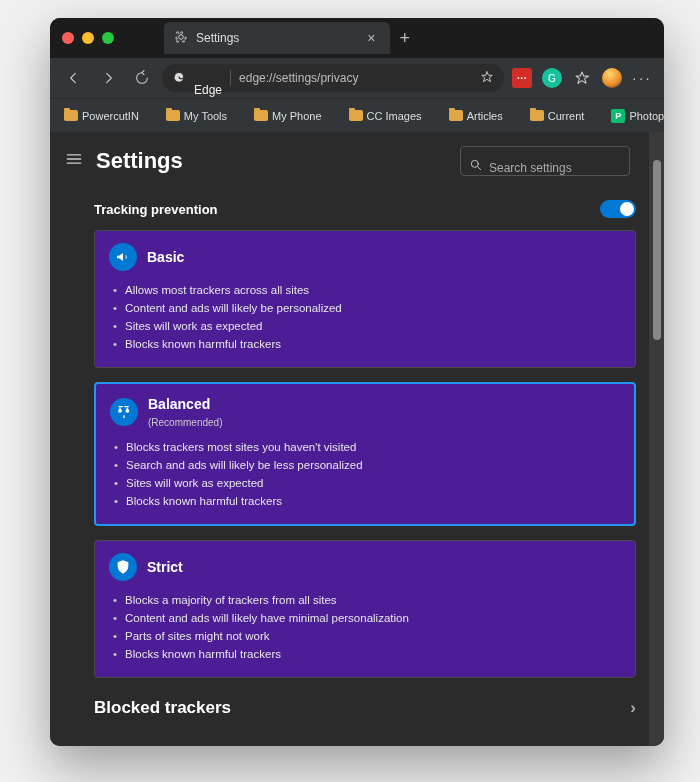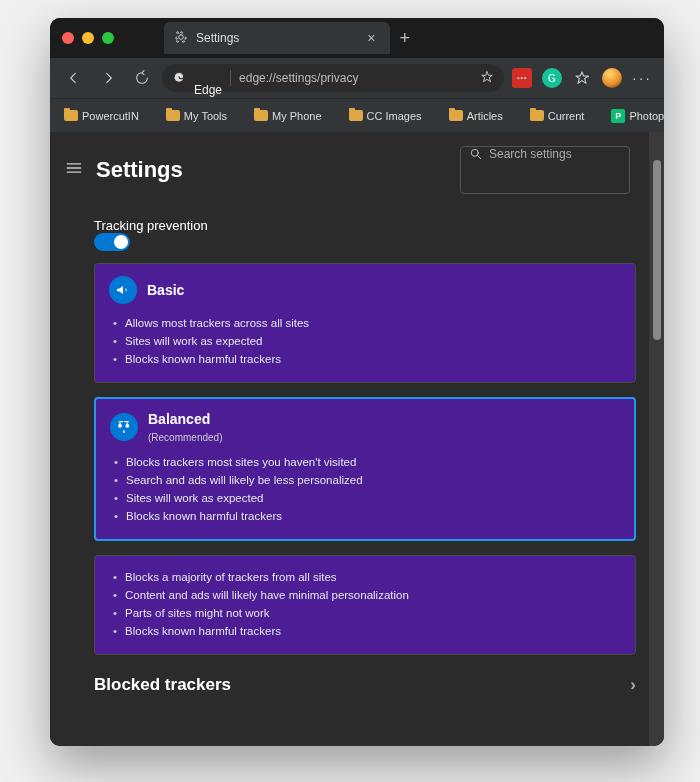--- a/index.html
+++ b/index.html
@@ -33,23 +33,23 @@
   .folder { width:14px; height:11px; background:#e0a744; border-radius:2px; position:relative; }
   .folder::before{content:"";position:absolute;top:-2px;left:0;width:6px;height:3px;border-radius:1px 1px 0 0;background:#e0a744;}
   .bk .ph { width:14px;height:14px;background:#0bbd6f;border-radius:2px;display:flex;align-items:center;justify-content:center;color:#fff;font-size:9px;font-weight:700;}
   .bkmore{margin-left:auto;color:#aaa;}
   
   .content { flex:1; display:flex; overflow:hidden; }
   .page { flex:1; background:#2b2b2b; display:flex; flex-direction:column; overflow:hidden;}
   .pagehead { display:flex; align-items:center; padding:14px 18px 14px 14px; gap:12px; }
   .menubtn { color:#eee; }
   .ptitle { color:#fff; font-size:22px; font-weight:700; flex:1;}
-  .search { width:170px; height:48px; border:1px solid #555; border-radius:4px; background:transparent; display:flex; align-items:flex-start; gap:6px; padding:0 8px; color:#aaa; font-size:12px;}
+  .search { width:170px; height:30px; border:1px solid #555; border-radius:4px; background:transparent; display:flex; align-items:flex-end; gap:6px; padding:0 8px; color:#aaa; font-size:12px;}
   .pagebody { flex:1; padding:0 12px 0px 44px; overflow:hidden; position:relative;}
-  .section-title { color:#fff; font-size:13px; font-weight:400; display:flex;align-items:flex-start; padding:10px 0 12px;flex-direction:column;}
+  .section-title { color:#fff; font-size:13px; font-weight:700; display:flex;align-items:center; padding:10px 0 12px;}
   .toggle { width:36px; height:18px; border-radius:10px; background:#0078d4; position:relative; }
   .toggle::after{content:"";position:absolute;right:2px;top:2px;width:14px;height:14px;border-radius:50%;background:#fff;}
   .card { border:1px solid #4a4a4a; border-radius:4px; padding:12px 14px 14px; margin-bottom:14px; background:#4c1d95;}
   .card.selected { border:2px solid #2196f3; }
   .cardhead { display:flex; align-items:center; gap:10px; margin-bottom:10px;}
   .cicon { width:28px; height:28px; border-radius:50%; background:#0078d4; display:flex; align-items:center; justify-content:center; color:#fff;}
   .ctitle { color:#fff; font-weight:700; font-size:14px;}
   .csub { color:#ccc; font-size:10px; margin-top:5px;}
   .card ul { list-style:none; padding-left:4px;}
   .card li { color:#e6e6e6; font-size:11.5px; padding:3px 0; display:flex; gap:8px;}
@@ -204,20 +204,21 @@
               <svg width="16" height="16" viewBox="0 0 24 24">
                   <path fill="#fff" d="M3 10v4h3l6 4V6l-6 4H3zm13-1c2 1 2 5 0 6"></path>
                 </svg>
             </div>
             <div>
               <div class="ctitle">Basic</div>
             </div>
           </div>
           <ul>
             <li>Allows most trackers across all sites</li>
+            <li>Content and ads will likely be personalized</li>
             <li>Sites will work as expected</li>
             <li>Blocks known harmful trackers</li>
           </ul>
         </div>
 
         <div class="card selected">
           <div class="cardhead">
             <div class="cicon">
               <svg width="16" height="16" viewBox="0 0 24 24">
                   <path fill="#fff" d="M12 3l1 2h4l-3 5a3 3 0 006 0l-3-5h2V3h-7zm-1 0H4v2h2l-3 5a3 3 0 006 0L6 5h4l1-2zM11 17h2v4h-2z"></path>
@@ -230,20 +231,30 @@
           </div>
           <ul>
             <li>Blocks trackers most sites you haven't visited</li>
             <li>Search and ads will likely be less personalized</li>
             <li>Sites will work as expected</li>
             <li>Blocks known harmful trackers</li>
           </ul>
         </div>
 
         <div class="card">
+          <div class="cardhead">
+            <div class="cicon">
+              <svg width="16" height="16" viewBox="0 0 24 24">
+                  <path fill="#fff" d="M12 2l8 3v6c0 5-3.5 9-8 11-4.5-2-8-6-8-11V5l8-3z"></path>
+                </svg>
+            </div>
+            <div>
+              <div class="ctitle">Strict</div>
+            </div>
+          </div>
           <ul>
             <li>Blocks a majority of trackers from all sites</li>
             <li>Content and ads will likely have minimal personalization</li>
             <li>Parts of sites might not work</li>
             <li>Blocks known harmful trackers</li>
           </ul>
         </div>
 
         <div class="truncrow">
           <span>Blocked trackers</span>

